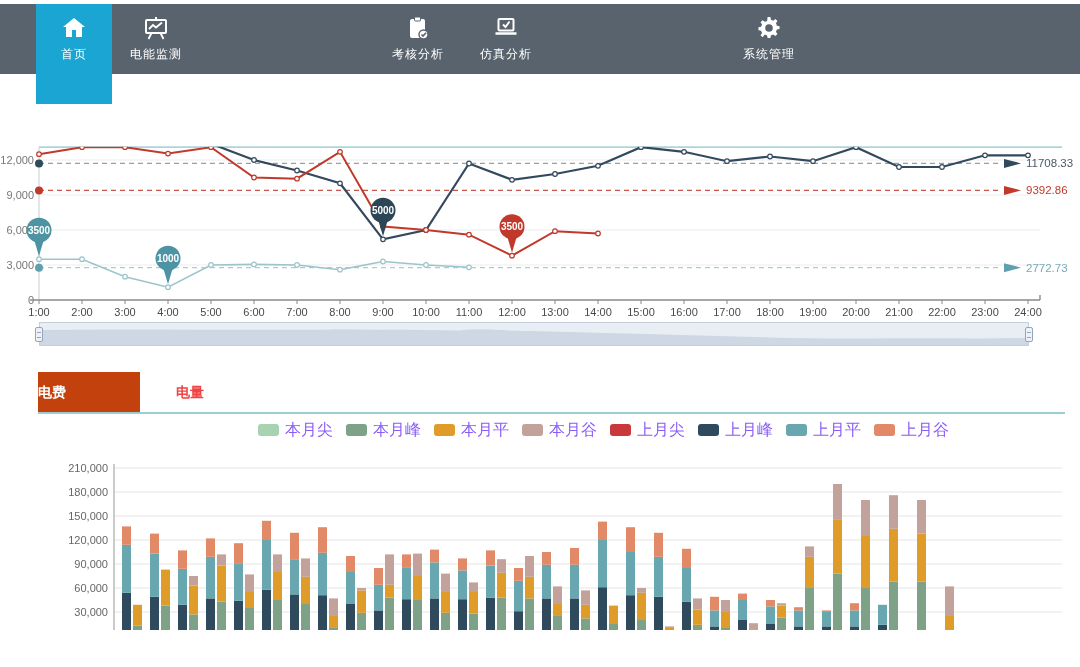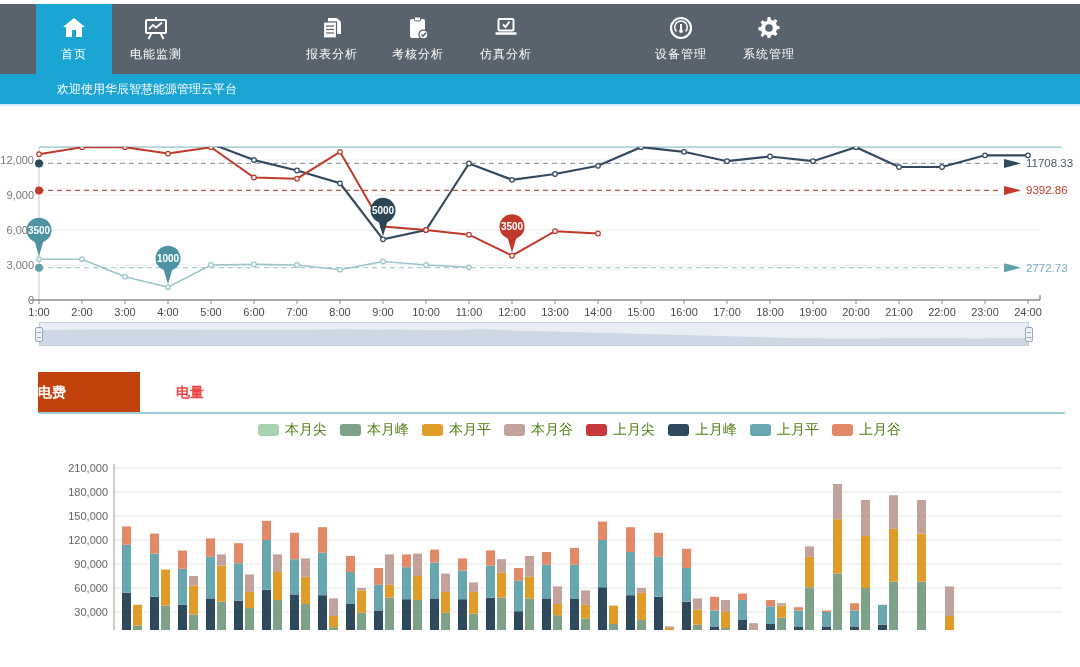--- a/index.html
+++ b/index.html
@@ -27,21 +27,21 @@
   
   #tab-fee{position:absolute;left:38px;top:372px;width:102px;height:40px;background:#c2410c;color:#fff;
            font-size:14px;font-weight:bold;text-align:left;line-height:40px;cursor:pointer;}
   #tab-qty{position:absolute;left:140px;top:372px;width:100px;height:40px;color:#ef4444;
            font-size:14px;font-weight:bold;text-align:center;line-height:40px;cursor:pointer;}
   #tab-underline{position:absolute;left:38px;top:412px;width:1027px;height:2px;background:#9ccdd6;}
   
   #legend{position:absolute;left:258px;top:421px;height:18px;display:flex;align-items:center;}
   .lg-item{display:flex;align-items:center;margin-right:13px;cursor:pointer;}
   .lg-chip{width:21px;height:12px;border-radius:3px;margin-right:6px;}
-  .lg-label{font-size:14px;color:#4d7c0f;}
+  .lg-label{font-size:16px;color:#8b5cf6;}
   #barchart{position:absolute;left:0;top:450px;width:1080px;height:180px;}
   text{font-family:"Liberation Sans","DejaVu Sans",sans-serif;}
 </style>
 </head>
 <body>
 
 <div id="app">
 
   <div id="navbar">
 
@@ -61,32 +61,20 @@
           <polyline points="7,15 11,11 14,13.5 20,8.5" fill="none" stroke="#fff" stroke-width="1.8"></polyline>
           <line x1="14" y1="3" x2="14" y2="6" stroke="#fff" stroke-width="2"></line>
           <line x1="9.5" y1="19" x2="6.5" y2="25" stroke="#fff" stroke-width="1.8"></line>
           <line x1="18.5" y1="19" x2="21.5" y2="25" stroke="#fff" stroke-width="1.8"></line>
         </svg>
       </span>
       <span class="nlabel">电能监测</span>
     </div>
 
 
-    <div class="nav-item" style="left:288px;">
-      <span class="nico">
-        <svg width="28" height="28" viewBox="0 0 28 28">
-          <path d="M10 4 h9 l4 4 v12 h-13 Z" fill="#fff"></path>
-          <rect x="5.5" y="8" width="13" height="16" fill="#fff" stroke="#59636d" stroke-width="1.2"></rect>
-          <line x1="8" y1="12" x2="16" y2="12" stroke="#59636d" stroke-width="1.2"></line>
-          <line x1="8" y1="15.5" x2="16" y2="15.5" stroke="#59636d" stroke-width="1.2"></line>
-          <line x1="8" y1="19" x2="16" y2="19" stroke="#59636d" stroke-width="1.2"></line>
-        </svg>
-      </span>
-      <span class="nlabel">报表分析</span>
-    </div>
 
     <div class="nav-item" style="left:374px;">
       <span class="nico">
         <svg width="28" height="28" viewBox="0 0 28 28">
           <rect x="6" y="5" width="15" height="19" rx="2" fill="#fff"></rect>
           <rect x="10.5" y="3" width="6" height="4" rx="1" fill="#fff" stroke="#59636d" stroke-width="1"></rect>
           <circle cx="19.5" cy="20.5" r="4.5" fill="#fff" stroke="#59636d" stroke-width="1.4"></circle>
           <polyline points="17.5,20.5 19,22 22,18.8" fill="none" stroke="#59636d" stroke-width="1.6"></polyline>
         </svg>
       </span>
@@ -98,45 +86,31 @@
         <svg width="28" height="28" viewBox="0 0 28 28">
           <rect x="6.5" y="5" width="15" height="11.5" rx="1" fill="none" stroke="#fff" stroke-width="2"></rect>
           <polyline points="11,10.5 13.5,13 17.5,7.5" fill="none" stroke="#fff" stroke-width="2"></polyline>
           <line x1="3.5" y1="19.5" x2="24.5" y2="19.5" stroke="#fff" stroke-width="2.5"></line>
         </svg>
       </span>
       <span class="nlabel">仿真分析</span>
     </div>
 
 
-    <div class="nav-item" style="left:637px;">
-      <span class="nico">
-        <svg width="28" height="28" viewBox="0 0 28 28">
-          <circle cx="14" cy="14" r="10" fill="none" stroke="#fff" stroke-width="2.2"></circle>
-          <path d="M9.4 17.5 a6.3 6.3 0 1 1 9.2 0" fill="none" stroke="#fff" stroke-width="1.5"></path>
-          <line x1="14" y1="16.5" x2="14" y2="10" stroke="#fff" stroke-width="2"></line>
-          <circle cx="14" cy="17" r="1.9" fill="#fff"></circle>
-        </svg>
-      </span>
-      <span class="nlabel">设备管理</span>
-    </div>
 
     <div class="nav-item" style="left:725px;">
       <span class="nico">
         <svg width="28" height="28" viewBox="0 0 28 28">
           <path fill-rule="evenodd" fill="#fff" d="M12.6 3h2.8l.5 2.7a8.6 8.6 0 0 1 2.3.95l2.25-1.55 2 2-1.55 2.25a8.6 8.6 0 0 1 .95 2.3l2.7.5v2.8l-2.7.5a8.6 8.6 0 0 1-.95 2.3l1.55 2.25-2 2-2.25-1.55a8.6 8.6 0 0 1-2.3.95l-.5 2.7h-2.8l-.5-2.7a8.6 8.6 0 0 1-2.3-.95L7.55 23.2l-2-2 1.55-2.25a8.6 8.6 0 0 1-.95-2.3l-2.7-.5v-2.8l2.7-.5a8.6 8.6 0 0 1 .95-2.3L5.55 8.3l2-2L9.8 7.85a8.6 8.6 0 0 1 2.3-.95Z M14 10.2a3.8 3.8 0 1 0 0 7.6 3.8 3.8 0 0 0 0-7.6Z"></path>
         </svg>
       </span>
       <span class="nlabel">系统管理</span>
     </div>
   </div>
 
-  <div id="welcome">
-    <span class="wtext">欢迎使用华辰智慧能源管理云平台</span>
-  </div>
 
   <svg id="linechart" viewBox="0 0 1080 200">
       <g>
         <text x="34" y="184" font-size="11" fill="#777" text-anchor="end">0</text>
         <line x1="39" y1="145" x2="1040" y2="145" stroke="#ededed" stroke-width="1"></line>
         <text x="34" y="149" font-size="11" fill="#777" text-anchor="end">3,000</text>
         <line x1="39" y1="110" x2="1040" y2="110" stroke="#ededed" stroke-width="1"></line>
         <text x="34" y="114" font-size="11" fill="#777" text-anchor="end">6,000</text>
         <line x1="39" y1="75" x2="1040" y2="75" stroke="#ededed" stroke-width="1"></line>
         <text x="34" y="79" font-size="11" fill="#777" text-anchor="end">9,000</text>

